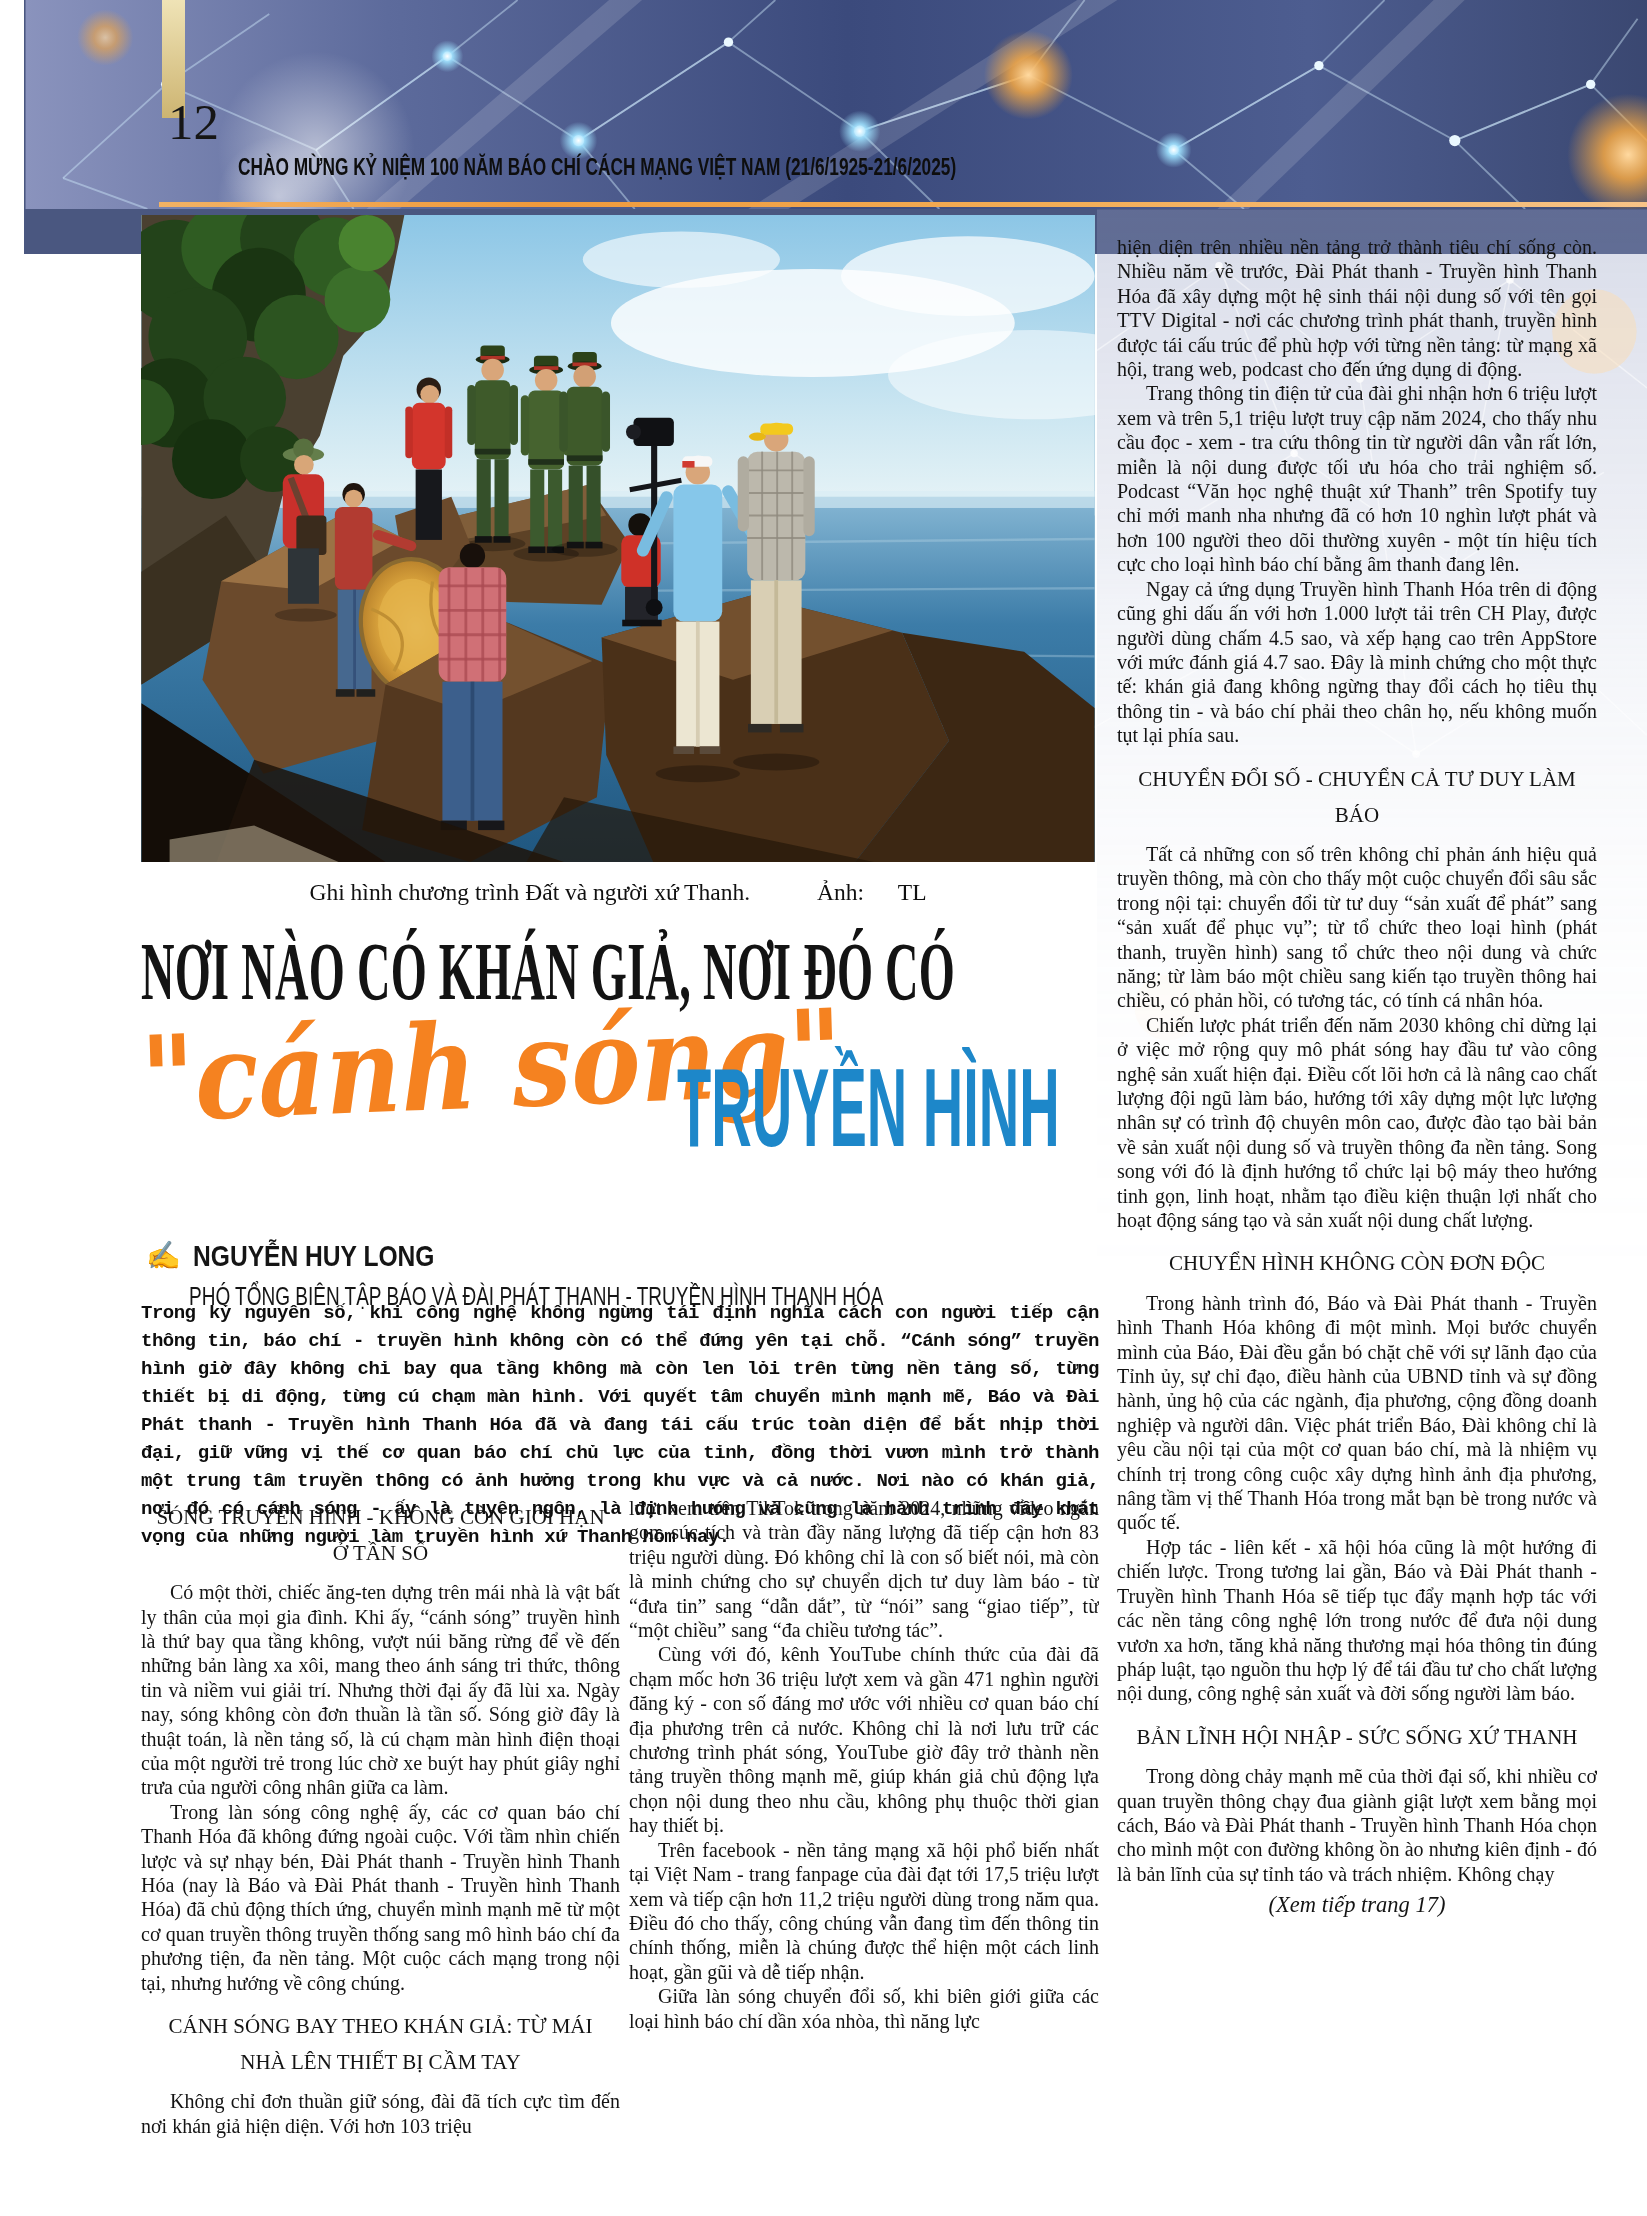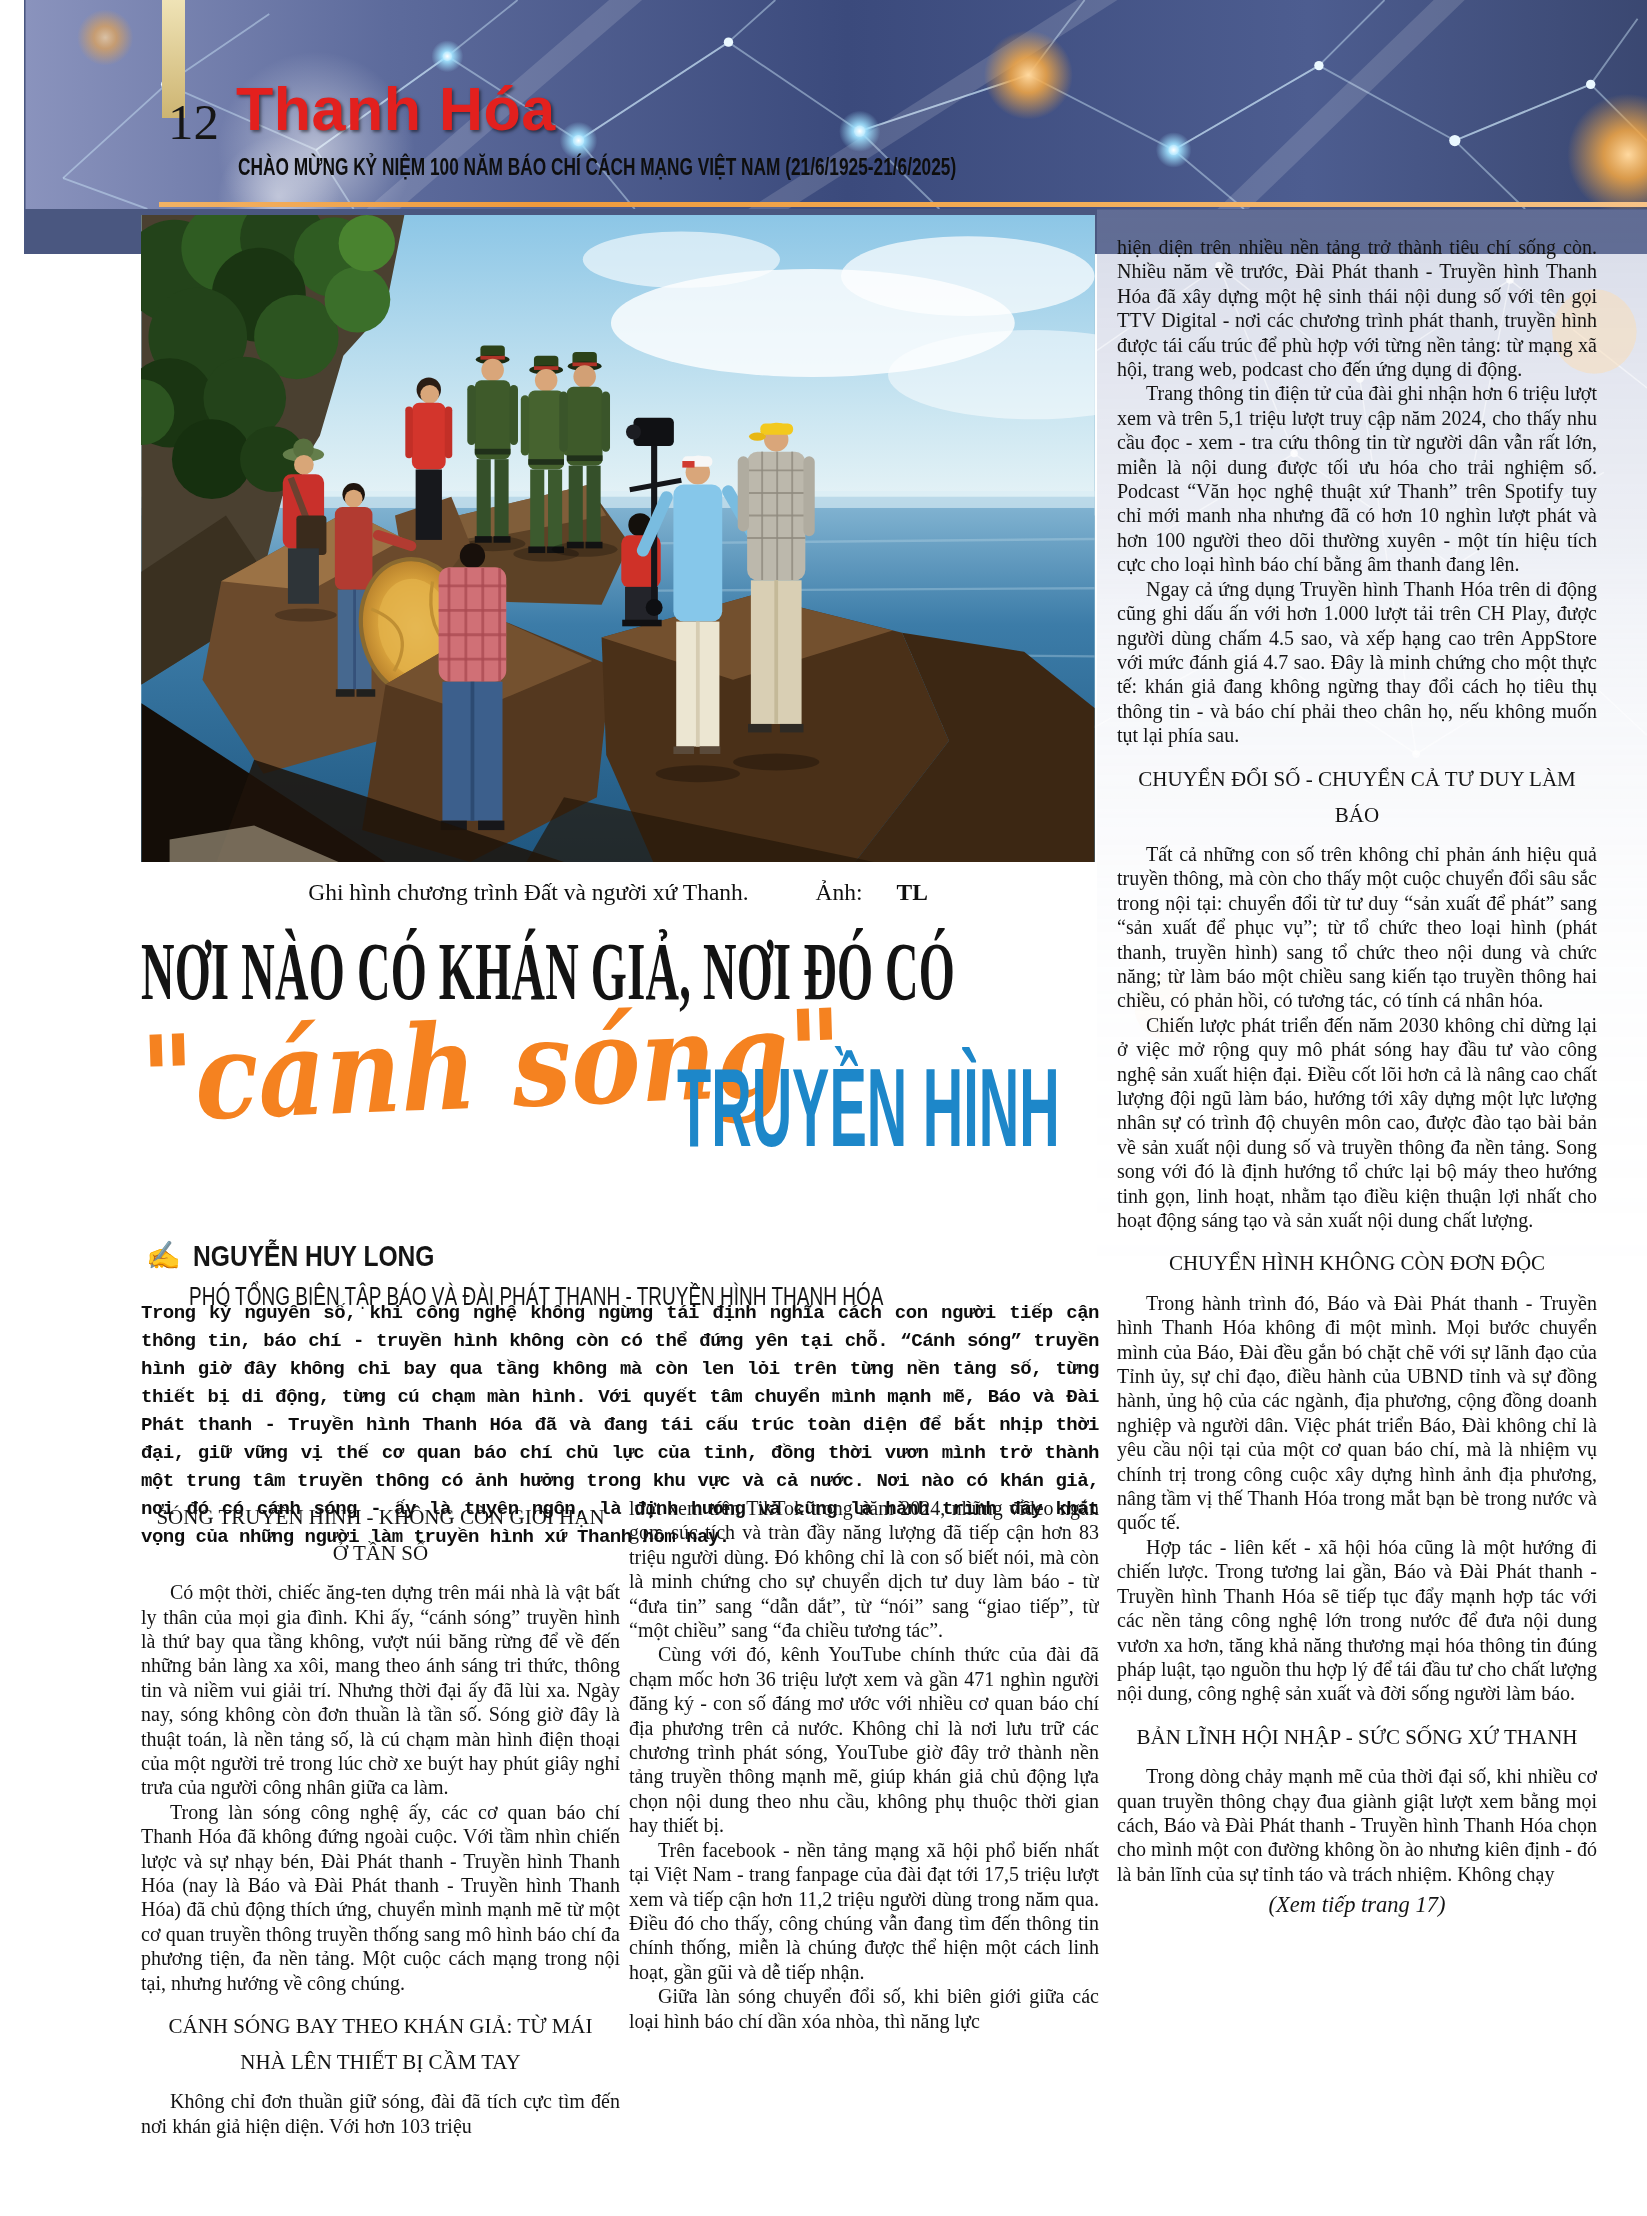--- a/index.html
+++ b/index.html
@@ -29,21 +29,21 @@
   .right-pattern{position:absolute;left:1097px;top:209px;width:550px;height:1118px;
     opacity:.45;pointer-events:none;
     -webkit-mask-image:linear-gradient(180deg,#000 30%,rgba(0,0,0,.4) 65%,transparent 100%);
     mask-image:linear-gradient(180deg,#000 30%,rgba(0,0,0,.4) 65%,transparent 100%);}
   
   .photo-wrap{position:absolute;left:141px;top:215px;width:954px;height:647px;background:#9cc4d8;}
   .photo-wrap svg{display:block;}
   .caption{position:absolute;left:141px;top:879px;width:954px;text-align:center;font-size:23.5px;color:#101010;}
   .caption .cap-text{}
   .caption .credit{margin-left:61px;}
-  .caption .credit b{font-weight:bold;margin-left:28px;}
+  .caption .credit b{font-weight:normal;margin-left:28px;}
   
   .headline{position:absolute;left:141px;top:929px;width:954px;height:329px;}
   .hl1{position:absolute;left:0;top:0;font-family:"Liberation Serif",serif;font-weight:bold;
     font-size:82px;line-height:1.05;color:#131313;white-space:nowrap;
     transform:scaleX(.565);transform-origin:0 0;letter-spacing:0.5px;}
   .hl-script{position:absolute;left:0;top:92px;font-family:"DejaVu Serif",serif;font-style:italic;
     font-weight:bold;font-size:118px;line-height:1;color:#f58220;white-space:nowrap;
     transform:scaleX(.88) rotate(-2deg);transform-origin:0 50%;}
   .hl-blue{position:absolute;left:536px;top:123px;font-family:"Liberation Sans",sans-serif;
     font-weight:bold;font-size:112px;line-height:1;color:#1d87c9;white-space:nowrap;
@@ -126,21 +126,20 @@
         <circle cx="3050" cy="300" r="12"></circle>
         <circle cx="3340" cy="180" r="10"></circle>
     </g>
     <circle cx="1180" cy="300" r="40" fill="url(#glowCyan)"></circle>
     <circle cx="1780" cy="280" r="44" fill="url(#glowCyan)"></circle>
     <circle cx="2450" cy="320" r="38" fill="url(#glowCyan)"></circle>
     <circle cx="900" cy="120" r="34" fill="url(#glowCyan)"></circle>
   </svg>
   <div class="tan-strip"></div>
   <div class="page-num">12</div>
-  <div class="brand">Thanh Hóa</div>
   <div class="banner-subtitle">CHÀO MỪNG KỶ NIỆM 100 NĂM BÁO CHÍ CÁCH MẠNG VIỆT NAM (21/6/1925-21/6/2025)</div>
   <div class="orange-rule"></div>
 </div>
 
 <div class="right-pattern">
   <svg width="550" height="1118" viewBox="0 0 1172 2380">
     <defs>
       <linearGradient id="fadeBg" x1="0" y1="0" x2="0" y2="1">
         <stop offset="0" stop-color="#8d97bd" stop-opacity=".75"></stop>
         <stop offset=".4" stop-color="#b9c2da" stop-opacity=".4"></stop>

